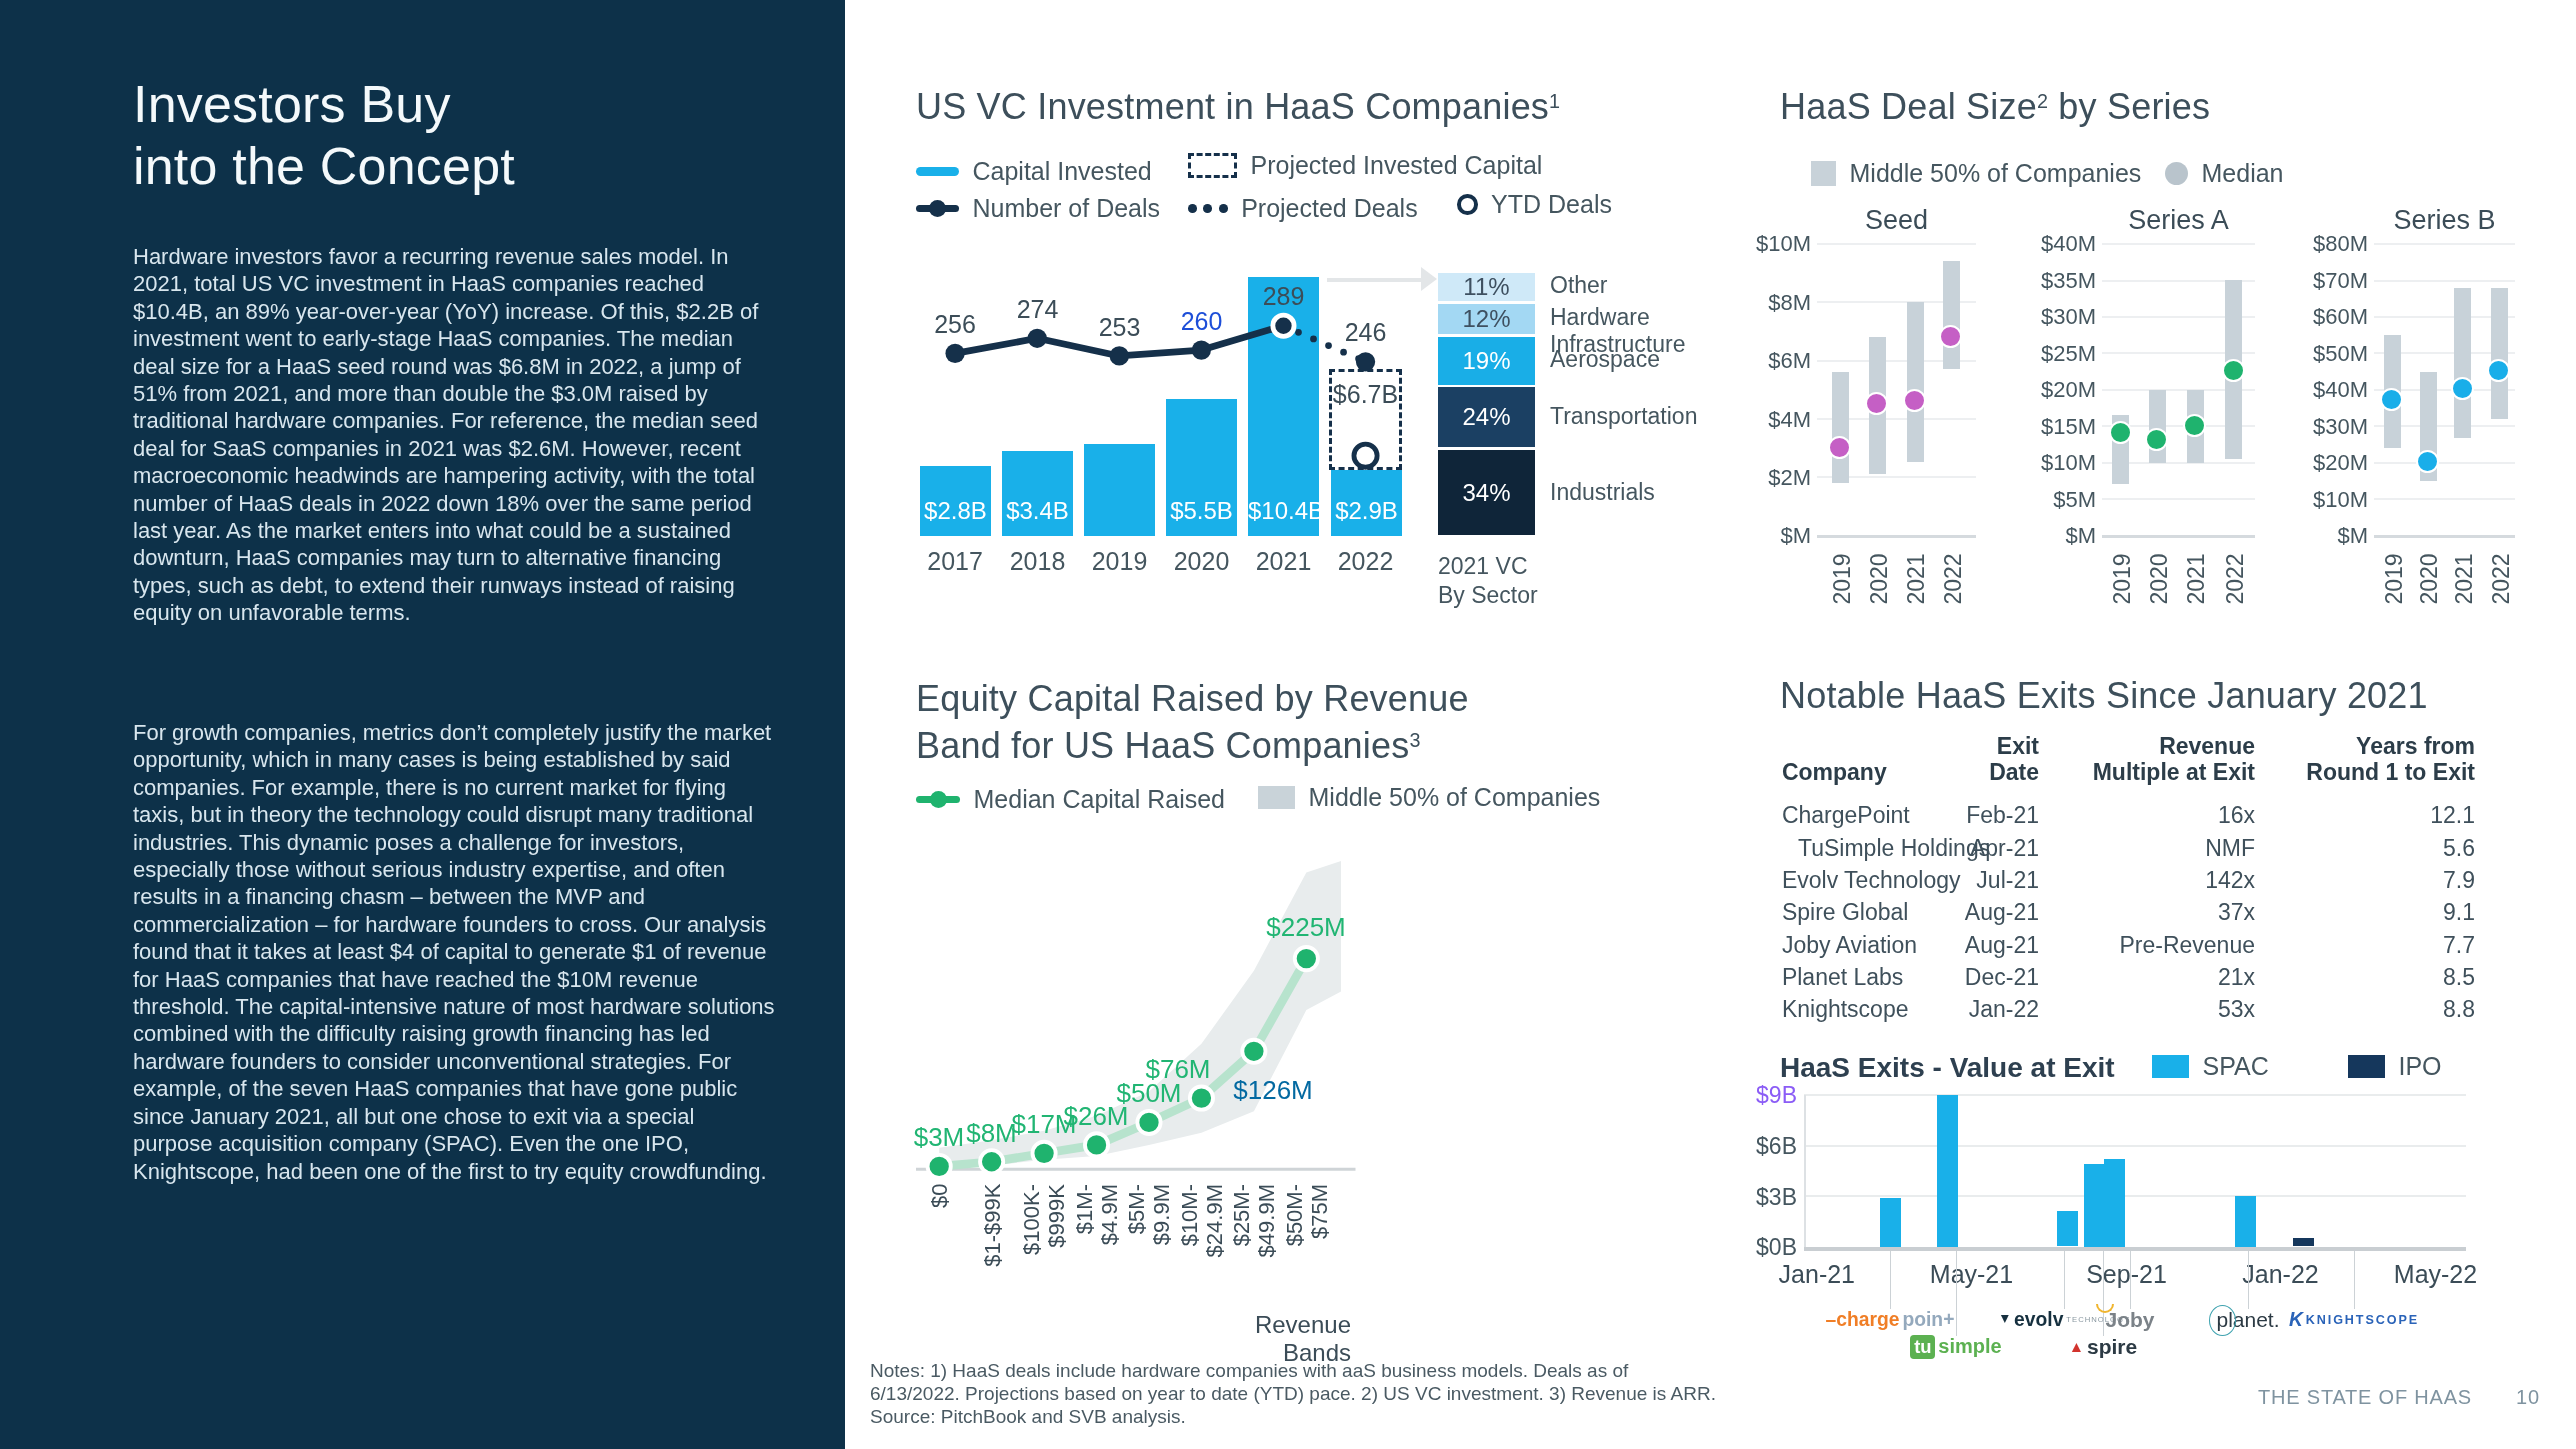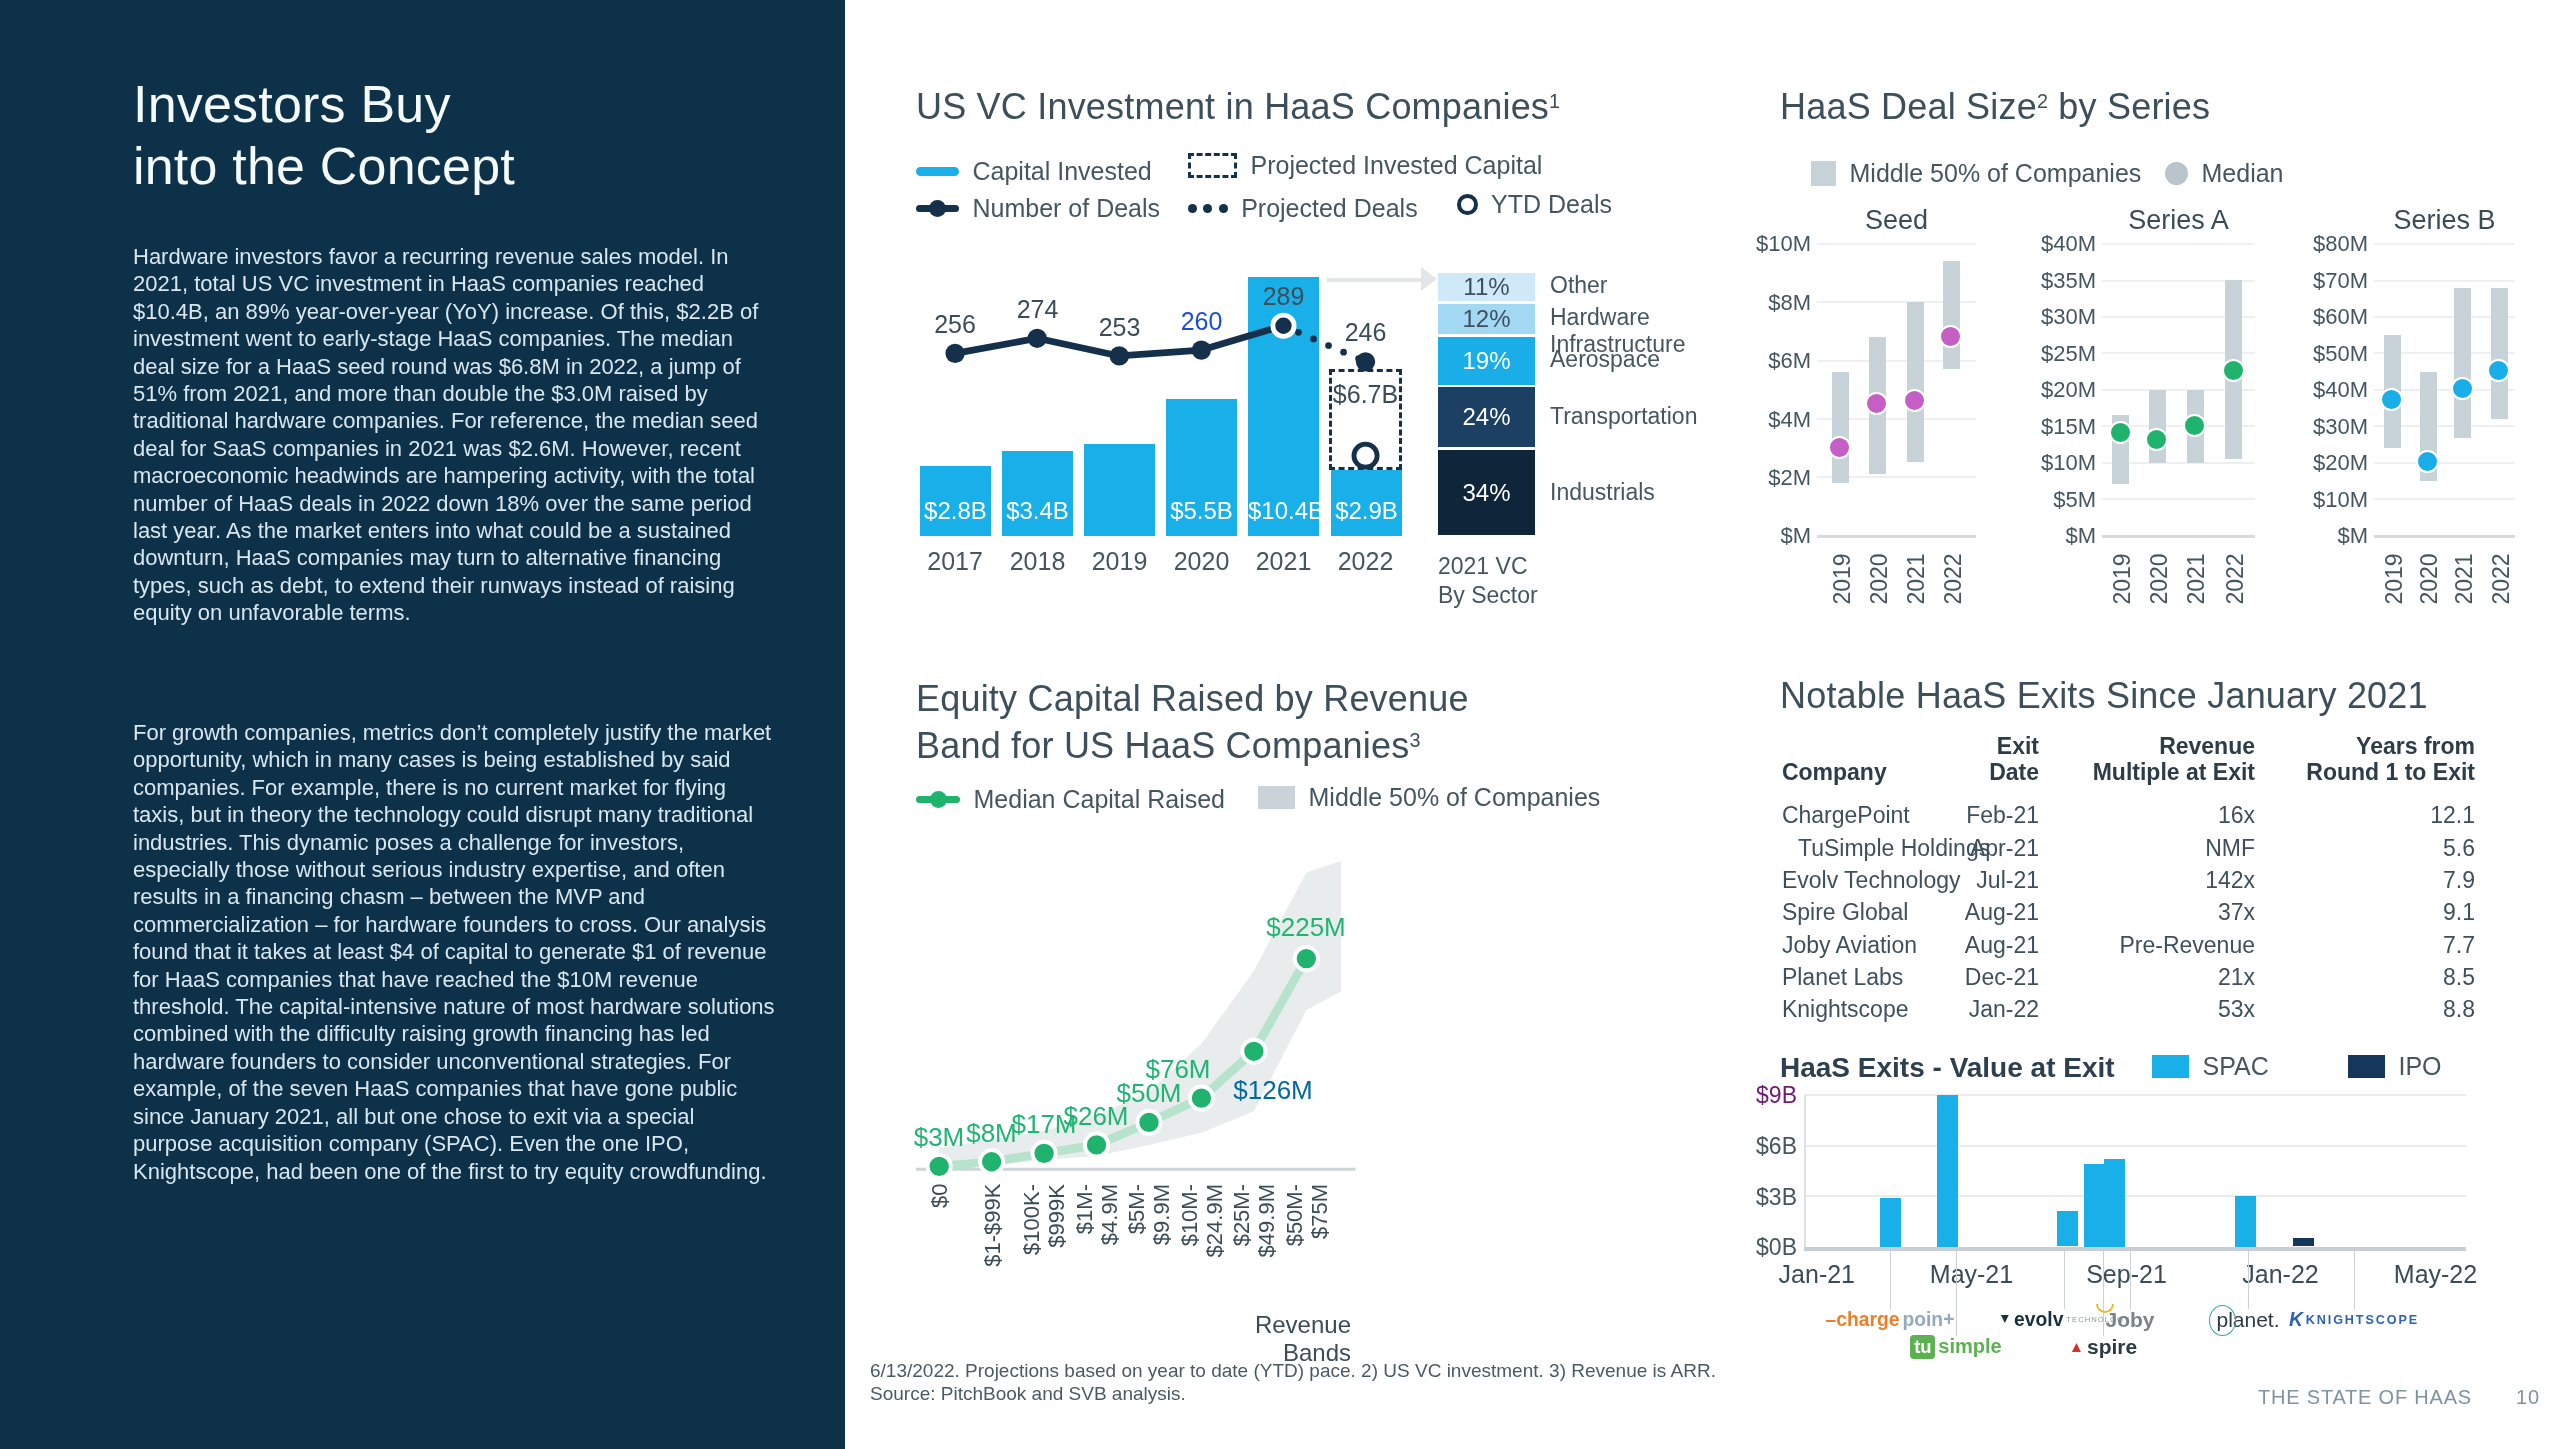--- a/index.html
+++ b/index.html
@@ -319,21 +319,21 @@
     <div class="abs lrow" style="left:568px;top:385px;">
       <div style="width:37px;height:23px;background:#15375c;"></div>
       <div class="leg-label">IPO</div>
     </div>
     <div id="ex-plot" class="abs" style="left:0;top:0;width:773px;height:734px;">
         <div style="position: absolute; left: 24px; top: 427px; width: 662px; height: 1.9px; background: rgb(233, 236, 237);"></div>
         <div style="position: absolute; left: 24px; top: 478px; width: 662px; height: 1.9px; background: rgb(233, 236, 237);"></div>
         <div style="position: absolute; left: 24px; top: 528px; width: 662px; height: 1.9px; background: rgb(233, 236, 237);"></div>
         <div style="position: absolute; left: 24px; top: 428px; width: 1.9px; height: 152px; background: rgb(221, 225, 228);"></div>
         <div style="position: absolute; left: 24px; top: 580px; width: 662px; height: 3.9px; background: rgb(201, 206, 210);"></div>
-        <div style="position: absolute; left: -58px; top: 415px; width: 75px; text-align: right; font-size: 23px; color: #701a75;">$9B</div>
+        <div style="position: absolute; left: -58px; top: 415px; width: 75px; text-align: right; font-size: 23px; color: #8b5cf6;">$9B</div>
         <div style="position: absolute; left: -58px; top: 466px; width: 75px; text-align: right; font-size: 23px; color: rgb(69, 86, 95);">$6B</div>
         <div style="position: absolute; left: -58px; top: 517px; width: 75px; text-align: right; font-size: 23px; color: rgb(69, 86, 95);">$3B</div>
         <div style="position: absolute; left: -58px; top: 567px; width: 75px; text-align: right; font-size: 23px; color: rgb(69, 86, 95);">$0B</div>
         <div style="position: absolute; left: -9.7px; top: 593px; width: 93px; text-align: center; font-size: 25px; color: rgb(59, 76, 87);">Jan-21</div>
         <div style="position: absolute; left: 145px; top: 593px; width: 93px; text-align: center; font-size: 25px; color: rgb(59, 76, 87);">May-21</div>
         <div style="position: absolute; left: 300px; top: 593px; width: 93px; text-align: center; font-size: 25px; color: rgb(59, 76, 87);">Sep-21</div>
         <div style="position: absolute; left: 454px; top: 593px; width: 93px; text-align: center; font-size: 25px; color: rgb(59, 76, 87);">Jan-22</div>
         <div style="position: absolute; left: 609px; top: 593px; width: 93px; text-align: center; font-size: 25px; color: rgb(59, 76, 87);">May-22</div>
         <div style="position: absolute; left: 110px; top: 584px; width: 1.4px; height: 58px; background: rgb(204, 210, 214);"></div>
         <div style="position: absolute; left: 176px; top: 584px; width: 1.4px; height: 85px; background: rgb(204, 210, 214);"></div>
@@ -373,20 +373,21 @@
           <span style="position:relative;font-size:21px;font-weight:500;color:#2c3a44;"><i style="position:absolute;left:-7.7px;top:-2.9px;width:25px;height:29px;border:1.9px solid #3fa3b0;border-radius:50%;"></i>planet.</span>
         </div>
         <div style="position: absolute; left: 492px; top: 638px; width: 164px; display: flex; align-items: center; justify-content: center; gap: 2.9px; height: 29px;">
           <span style="font-size:19.3px;font-weight:700;font-style:italic;color:#2a63b8;">K</span>
           <span style="font-size:12.6px;font-weight:700;letter-spacing:1.9px;color:#2a63b8;">KNIGHTSCOPE</span>
         </div>
       </div>
   </div>
 
   <div class="notes">
+    <div>Notes: 1) HaaS deals include hardware companies with aaS business models. Deals as of</div>
     <div>6/13/2022. Projections based on year to date (YTD) pace. 2) US VC investment. 3) Revenue is ARR.</div>
     <div>Source: PitchBook and SVB analysis.</div>
   </div>
   <div class="footer-right">
     <span>THE STATE OF HAAS</span>
     <span>10</span>
   </div>
 </div>
 
 

